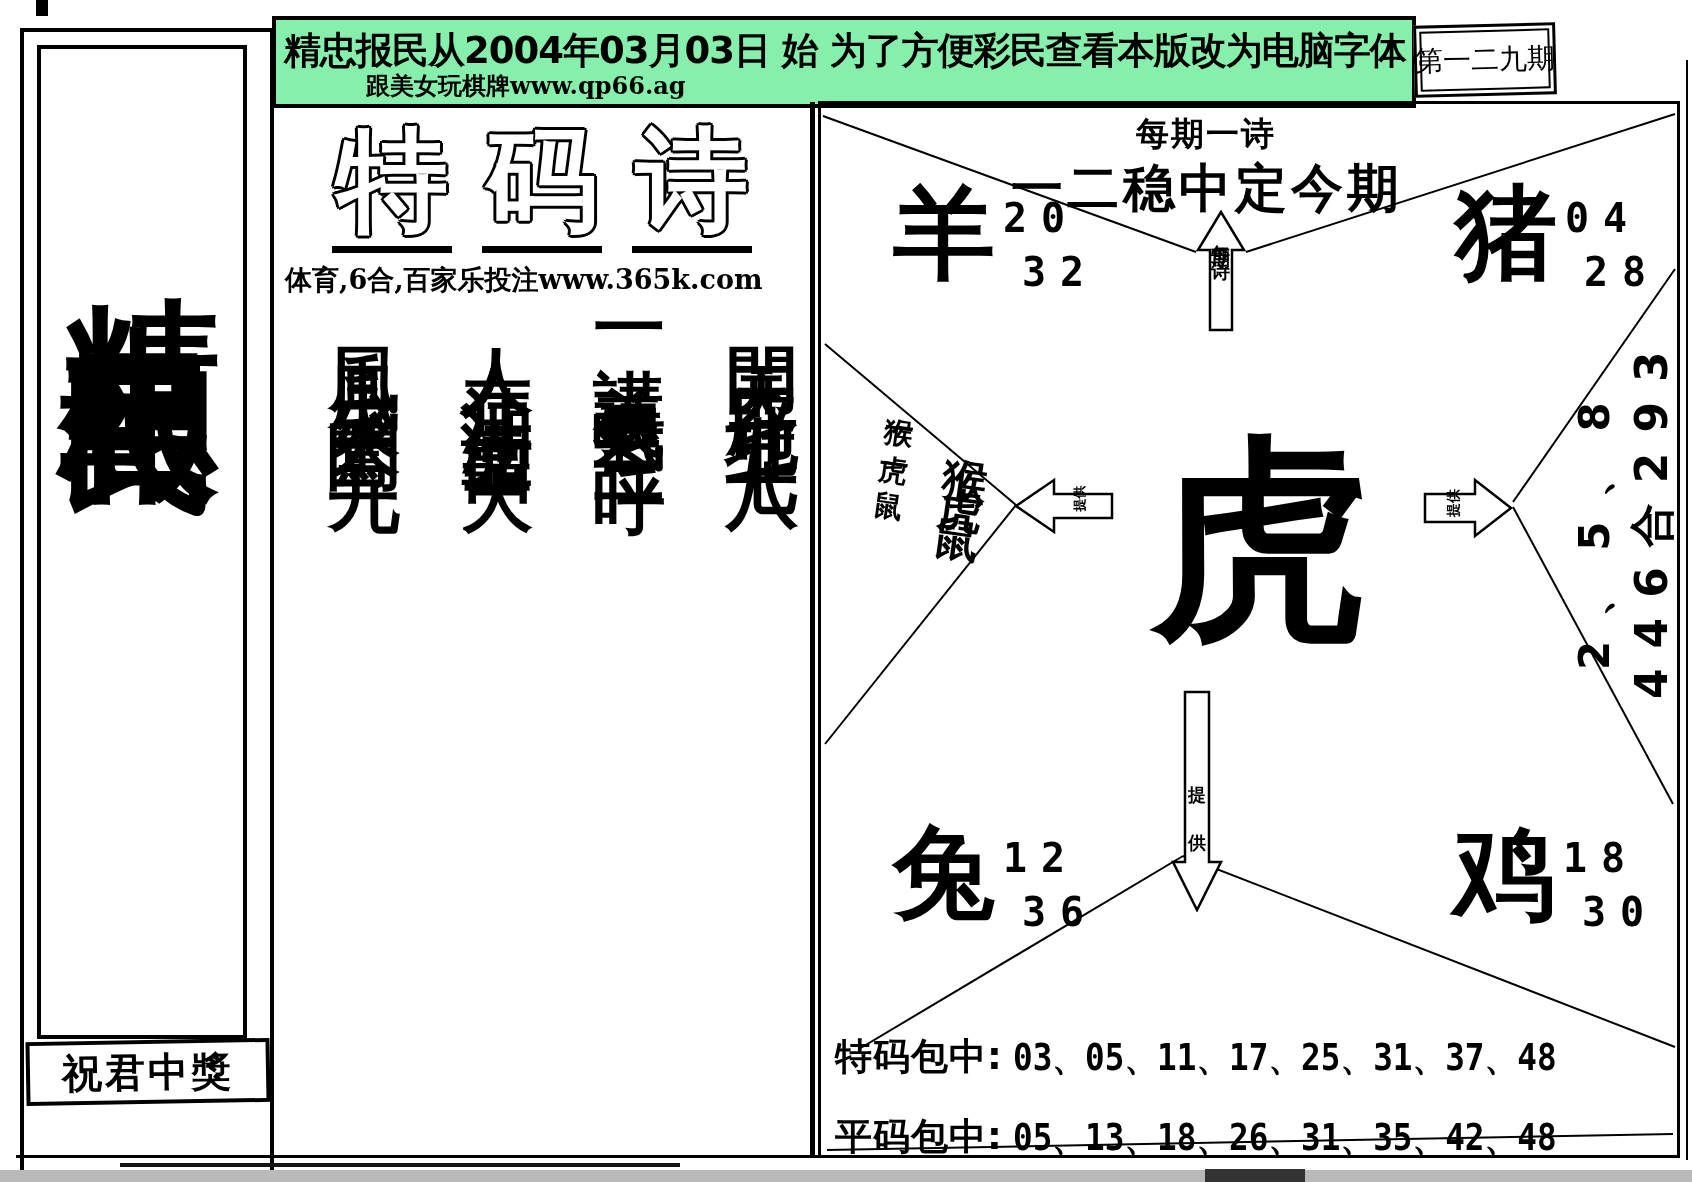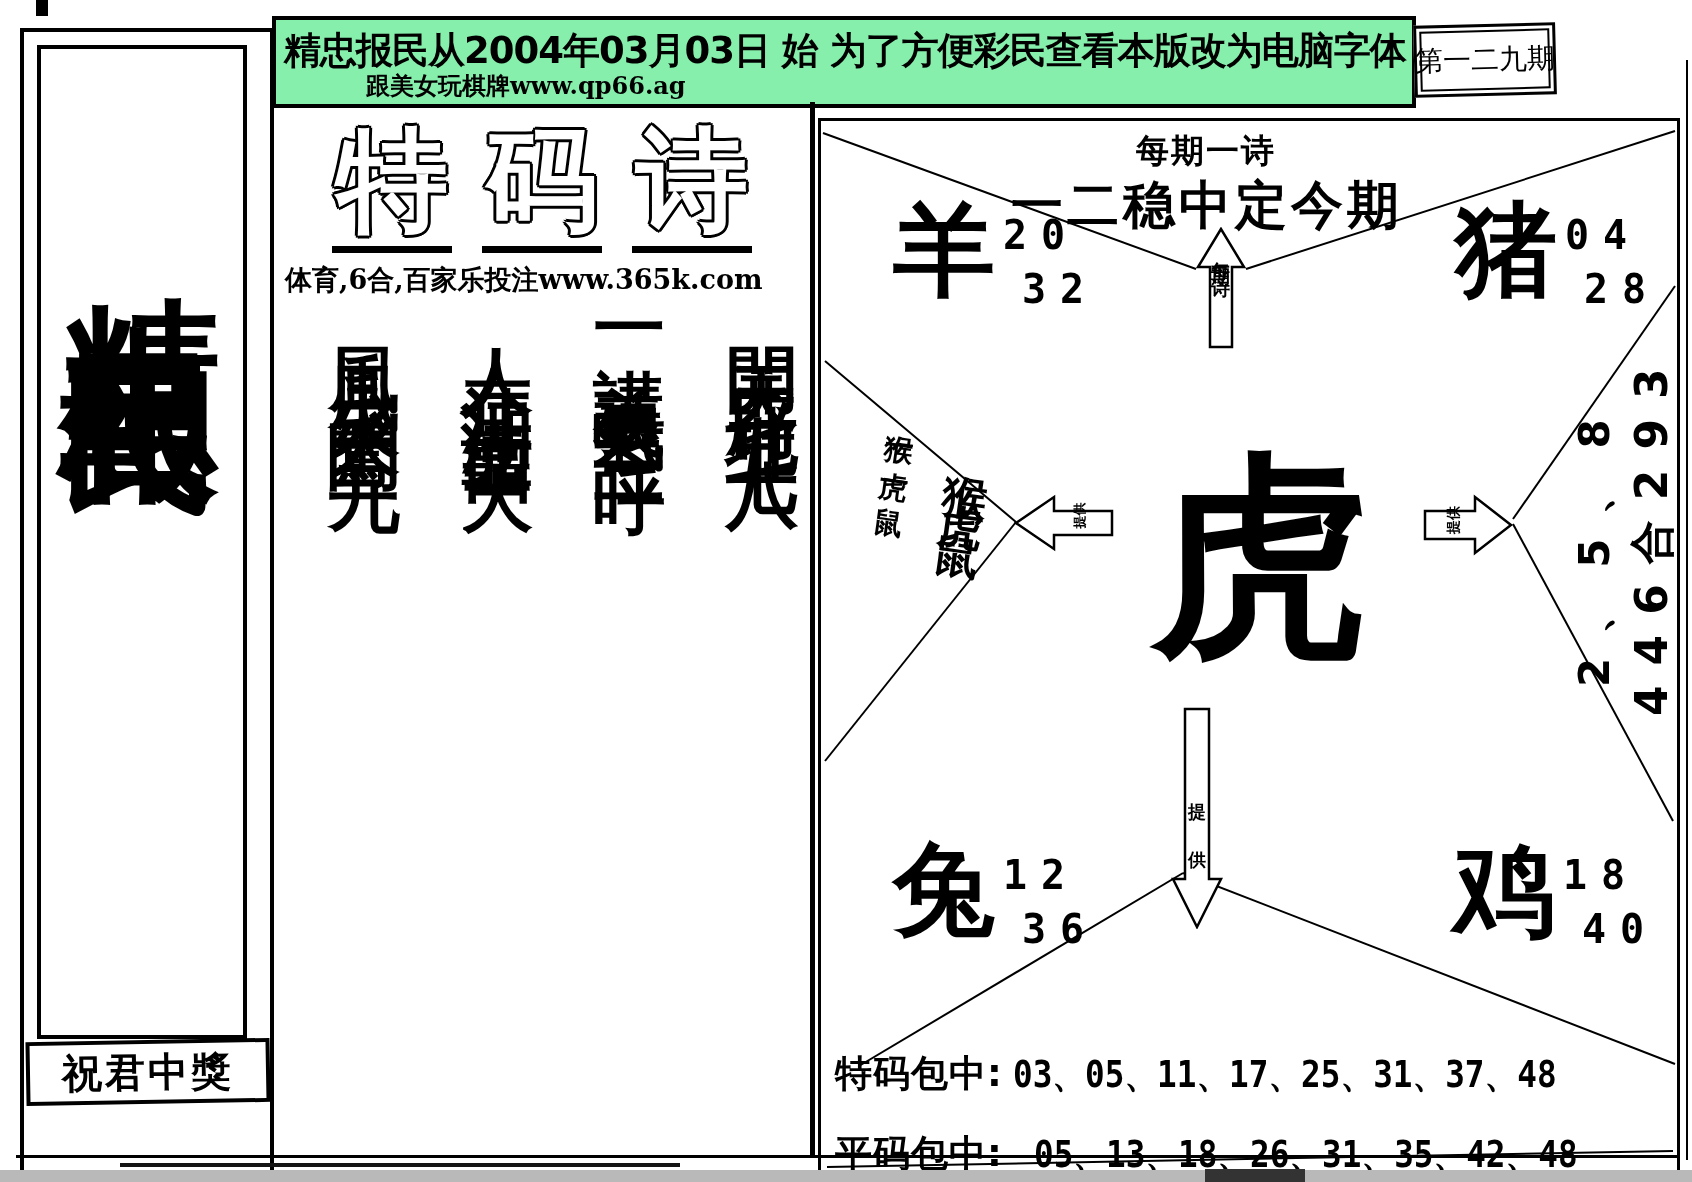--- a/index.html
+++ b/index.html
@@ -35,21 +35,21 @@
       text-shadow:3px 0 0 #000,-3px 0 0 #000,0 3px 0 #000,0 -3px 0 #000,
                   2px 2px 0 #000,-2px -2px 0 #000,2px -2px 0 #000,-2px 2px 0 #000;
       border-bottom:7px solid #000;padding:0 4px 6px;}
   #promo{left:11px;top:160px;font-size:27px;font-weight:700;font-family:"DejaVu Serif",serif;
          white-space:nowrap;}
   #poemCols{left:55px;top:188px;width:470px;height:670px;display:flex;justify-content:space-between;}
   .poem-col{writing-mode:vertical-rl;text-orientation:upright;font-size:72px;font-weight:900;
             letter-spacing:19px;line-height:1;}
 
   
-  #zodiacPanel{left:818px;top:118px;width:862px;height:1055px;border-left:3px solid #000;
+  #zodiacPanel{left:818px;top:101px;width:862px;height:1055px;border-left:3px solid #000;
                border-right:3px solid #000;border-top:3px solid #000;box-sizing:border-box;}
   #zline1{left:315px;top:8px;font-size:33px;font-weight:900;letter-spacing:2px;}
   #zline2{left:190px;top:50px;font-size:52px;font-weight:900;letter-spacing:4px;}
   .corner{display:flex;align-items:flex-start;}
   #cornerTL{left:72px;top:78px;}
   #cornerTR{left:634px;top:78px;}
   #cornerBL{left:72px;top:718px;}
   #cornerBR{left:632px;top:718px;}
   .corner-animal{font-size:102px;font-weight:900;line-height:1;}
   .corner-nums{display:flex;flex-direction:column;margin-left:8px;margin-top:14px;}
@@ -79,21 +79,21 @@
       letter-spacing:48px;line-height:1;}
   #arrowLeft{left:193px;top:372px;width:100px;height:60px;}
   #arrowLeftLabel{position:absolute;left:52px;top:16px;transform:rotate(-90deg);
       font-size:13px;font-weight:700;line-height:1;}
   #arrowRight{left:602px;top:372px;width:90px;height:64px;}
   #arrowRightLabel{position:absolute;left:16px;top:20px;transform:rotate(-90deg);
       font-size:14px;font-weight:700;line-height:1;}
 
   .results-row{position:absolute;left:14px;display:flex;align-items:flex-start;white-space:nowrap;}
   #specialRow{top:928px;}
-  #normalRow{top:1008px;gap:21px;}
+  #normalRow{top:1008px;}
   .results-label{font-size:37px;font-weight:900;letter-spacing:1px;}
   .results-nums{font-size:38px;font-weight:700;font-family:"DejaVu Sans Mono",monospace;
                 margin-left:10px;transform:scaleX(0.86);transform-origin:left center;}
 
   
   #tick1{left:36px;top:0;width:12px;height:16px;background:#000;}
   #rightEdge{left:1686px;top:60px;width:2px;height:1100px;background:#000;}
   #bottomLine{left:16px;top:1155px;width:1664px;height:3px;background:#000;}
   #bottomLine2{left:120px;top:1163px;width:560px;height:4px;background:#151515;}
   #grayStrip{left:0;top:1170px;width:1692px;height:12px;background:#b9b9b9;}
@@ -173,21 +173,21 @@
       <span class="corner-animal">兔</span>
       <span class="corner-nums">
         <span class="corner-num">12</span>
         <span class="corner-num second">36</span>
       </span>
     </div>
     <div class="abs corner" id="cornerBR">
       <span class="corner-animal">鸡</span>
       <span class="corner-nums">
         <span class="corner-num">18</span>
-        <span class="corner-num second">40</span>
+        <span class="corner-num second">30</span>
       </span>
     </div>
 
     <div class="abs" id="centerAnimal">虎</div>
 
     <div class="abs" id="leftOuter">猴一虎一鼠</div>
     <div class="abs" id="leftInner">猴虎鼠</div>
 
     <div class="abs" id="rightInner">2、5、8</div>
     <div class="abs" id="rightOuter">446合293</div>

